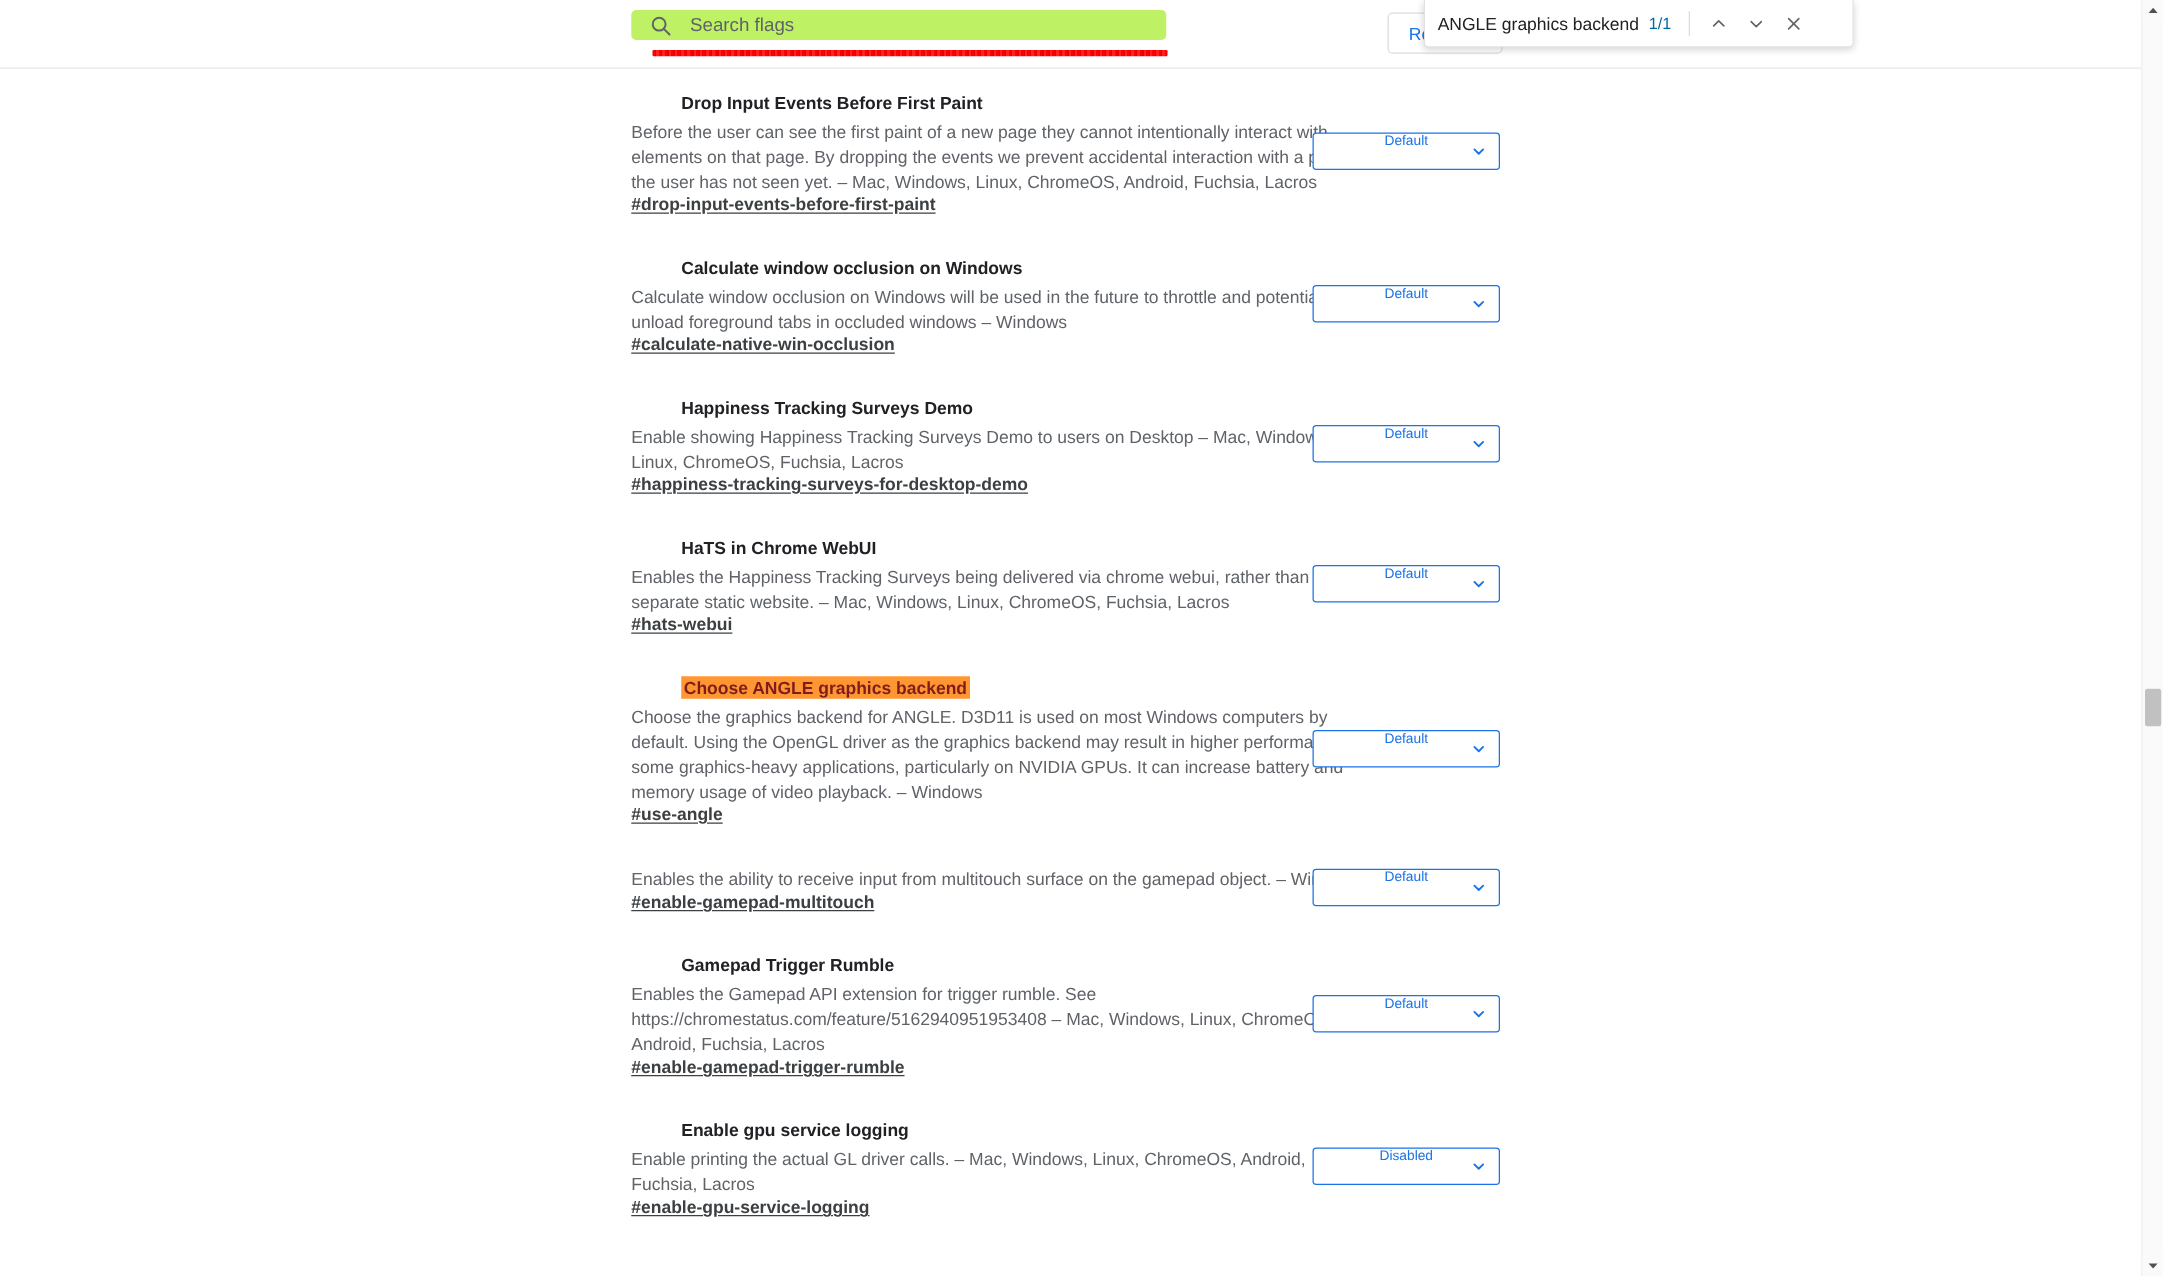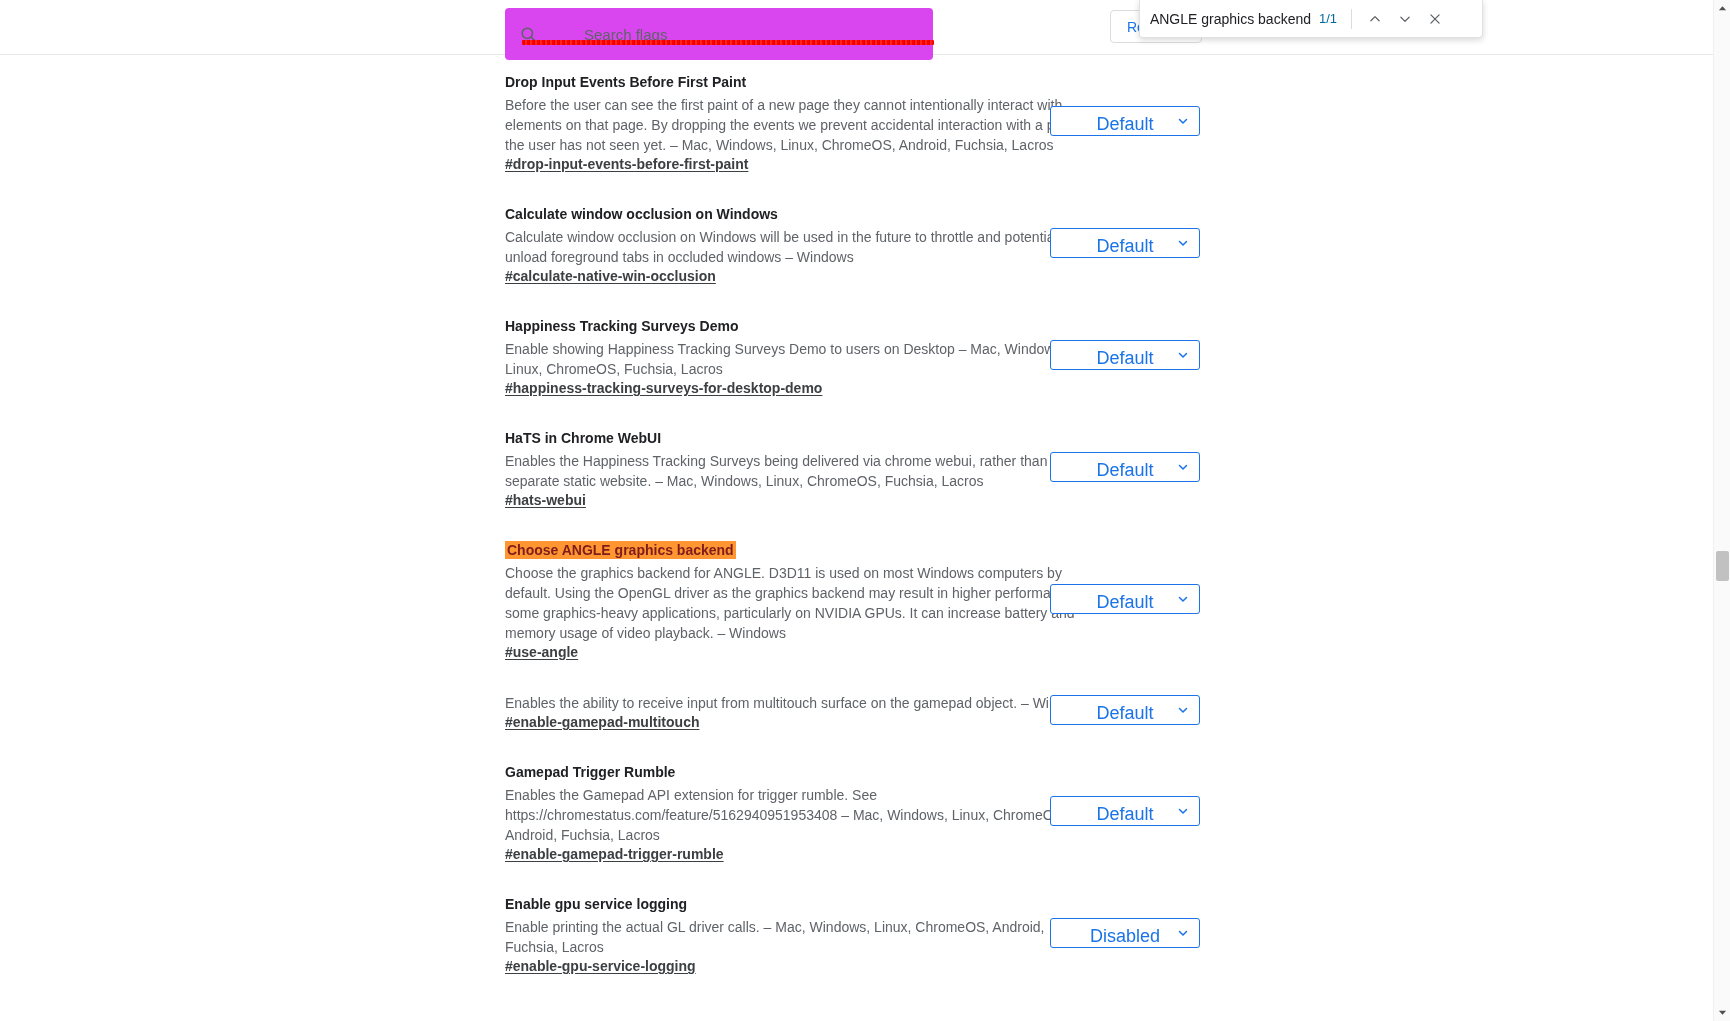--- a/index.html
+++ b/index.html
@@ -19,27 +19,26 @@
     height: 55px;
     background: #ffffff;
     border-bottom: 1px solid #e8e8e8;
     z-index: 5;
   }
   #search-wrap {
     position: absolute;
     left: 505px;
     top: 8px;
     width: 428px;
-    height: 52px;
-    background: #d946ef;
+    height: 24px;
+    background: #bef264;
     border-radius: 4px;
     display: flex;
     align-items: center;
     padding: 0 14px;
-    gap: 32px;
   }
   #search-icon { flex: 0 0 auto; display: block; margin-right: 14px; }
   #search-input {
     border: 0; outline: 0; background: transparent;
     font-family: "Liberation Sans", sans-serif;
     font-size: 15px;
     color: #3c4043;
     width: 100%;
     padding: 0;
   }
@@ -147,20 +146,21 @@
   .flag-main {
     width: 590px;
     margin-left: 505px;
   }
   .flag-title {
     font-size: 14px;
     font-weight: bold;
     color: #202124;
     line-height: 18px;
     margin-bottom: 4px;
+    margin-left: 40px;
   }
   .flag-title .hl {
     background: #ff9632;
     color: #7f1d1d;
     padding: 1px 2px;
   }
   .flag-desc {
     font-size: 14px;
     color: #5f6368;
     line-height: 20px;
@@ -181,23 +181,23 @@
     transform: translateY(-50%);
   }
   .flag-select {
     width: 150px;
     height: 30px;
     border: 1px solid #1a73e8;
     border-radius: 3px;
     background: #ffffff;
     color: #1a73e8;
     font-family: "Liberation Sans", sans-serif;
-    font-size: 18px;
+    font-size: 11px;
     display: flex;
-    align-items: flex-end;
+    align-items: flex-start;
     justify-content: center;
     position: relative;
     cursor: pointer;
     user-select: none;
   }
   .flag-select .chev {
     position: absolute;
     right: 10px;
     top: 50%;
     transform: translateY(-50%);

